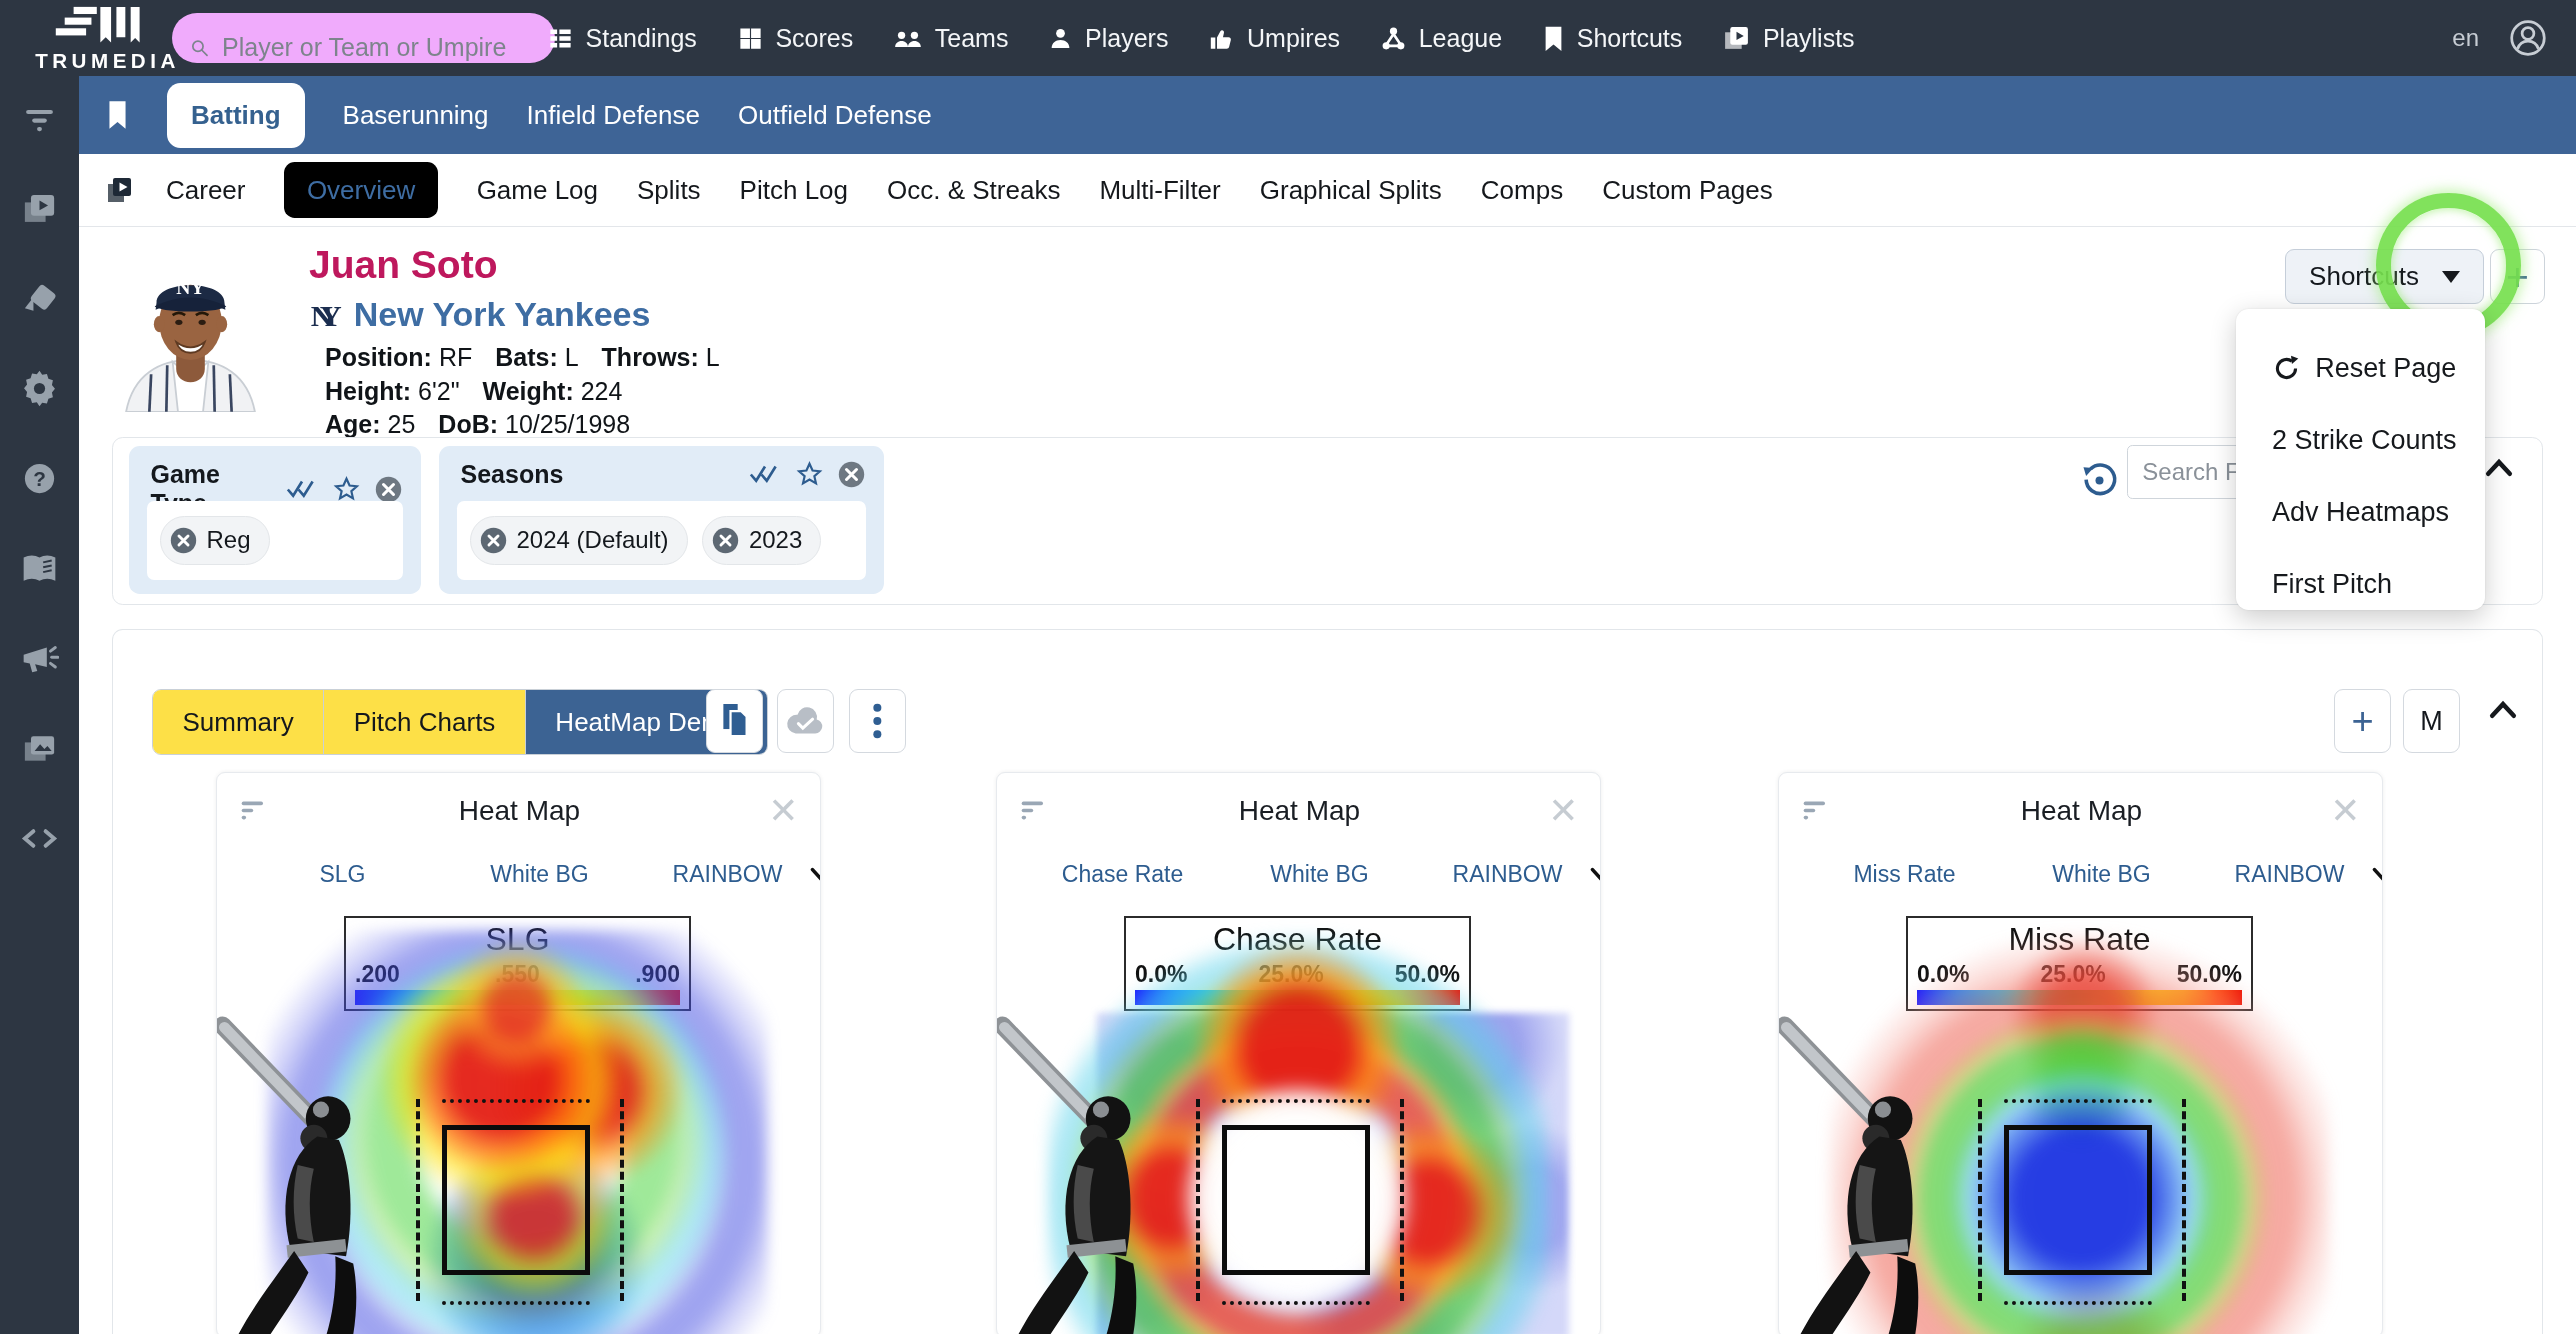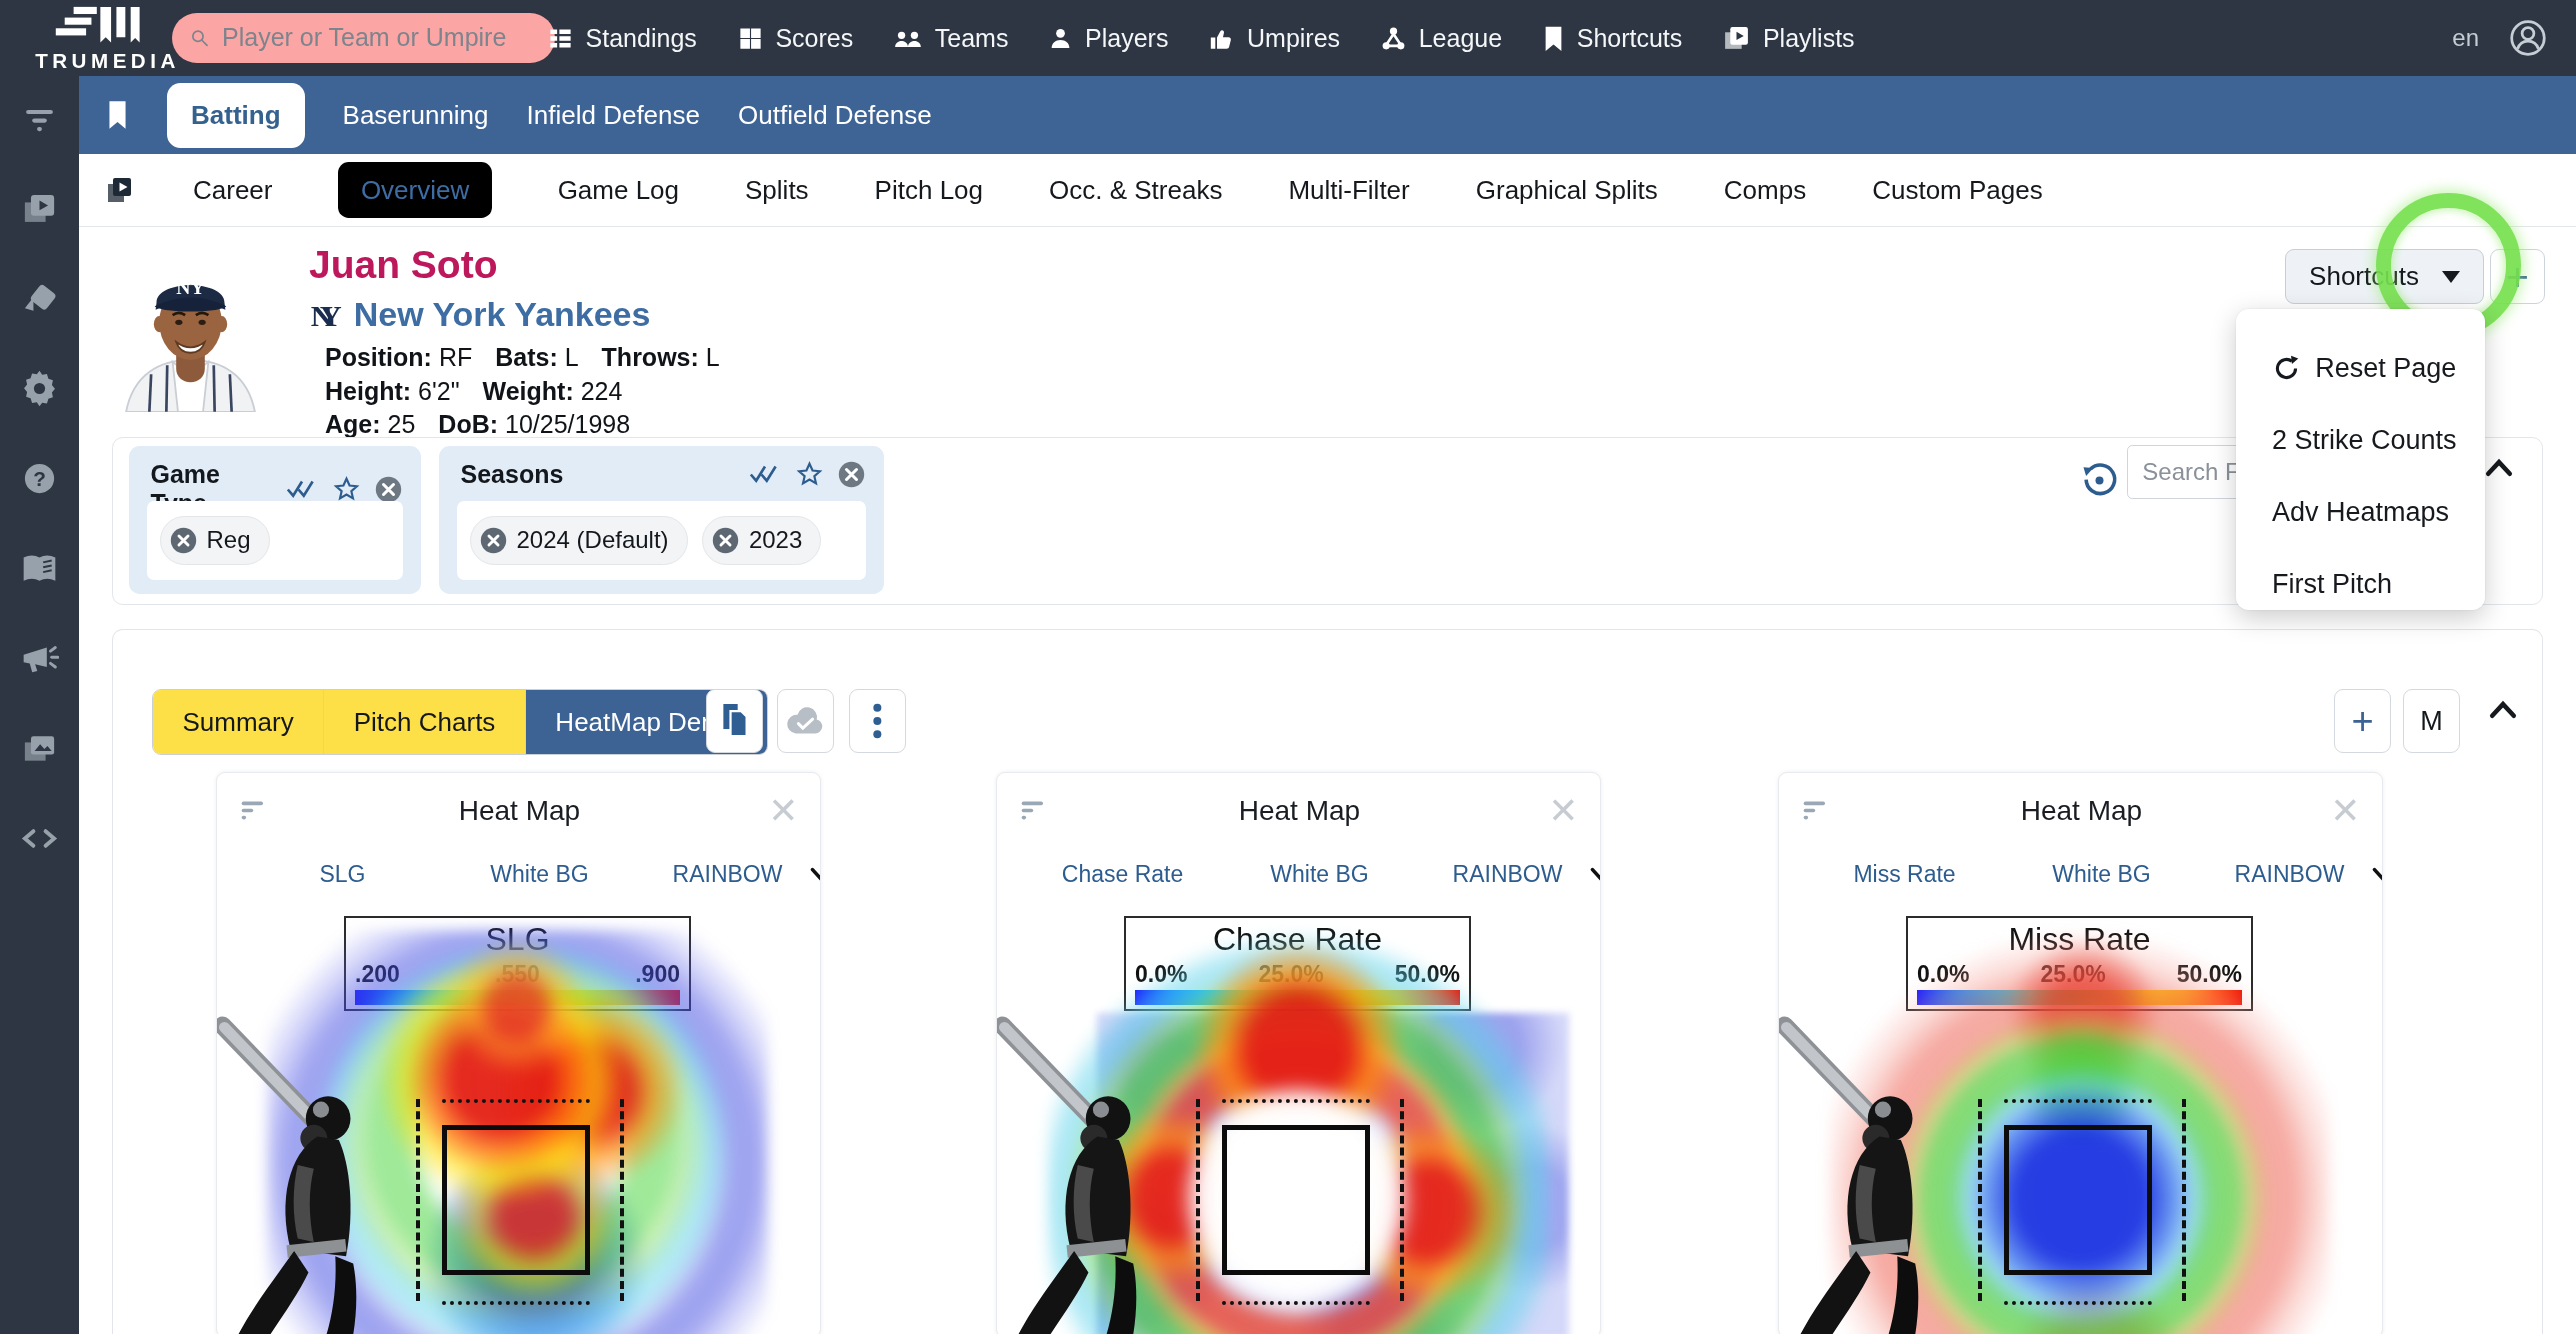--- a/index.html
+++ b/index.html
@@ -4,21 +4,21 @@
 <style>
   html,body{margin:0;padding:0;background:#fff;}
   body{font-family:"Liberation Sans",sans-serif;}
   .screen{position:relative;width:2576px;height:1335px;overflow:hidden;background:#fff;}
   svg{display:block;}
 
   
   .topbar{position:absolute;left:0;top:0;width:2576px;height:76px;background:#2d3642;}
   .logo{position:absolute;left:18px;top:4.5px;width:179px;height:70px;display:flex;flex-direction:column;align-items:center;}
   .logo-text{color:#fff;font-size:20.6px;font-weight:700;letter-spacing:4.5px;margin-top:1.8px;}
-  .search{position:absolute;left:172px;top:12.5px;width:356px;height:50px;background:#fca5a5;border-radius:25px;display:flex;align-items:center;padding:0 9px 0 18px;gap:10.7px;}
+  .search{position:absolute;left:172px;top:12.5px;width:356px;height:50px;background:#f0abfc;border-radius:25px;display:flex;align-items:flex-end;padding:0 9px 0 18px;gap:10.7px;}
   .search input{flex:1;border:none;outline:none;background:transparent;font-family:inherit;font-size:25px;color:#555;}
   .search input::placeholder{color:#7d848c;}
   .nav{position:absolute;left:547px;top:0;height:76px;display:flex;align-items:center;gap:40px;}
   .nav-item{display:flex;align-items:center;gap:11.6px;color:#f4f6f8;font-size:25px;cursor:pointer;}
   .top-right{position:absolute;right:29px;top:0;height:76px;display:flex;align-items:center;gap:30px;}
   .lang{color:#c7cdd4;font-size:24px;}
 
   
   .sidebar{position:absolute;left:0;top:76px;width:79px;height:1258px;background:#2d3642;display:flex;flex-direction:column;align-items:center;padding-top:23px;gap:51px;box-sizing:border-box;}
   .sb-icon{width:39px;height:39px;cursor:pointer;}
@@ -27,21 +27,21 @@
   .bluebar{position:absolute;left:79px;top:76px;width:2497px;height:78px;background:#3e6496;display:flex;align-items:center;}
   .bb-bookmark{margin-left:27px;}
   .bb-tabs{display:flex;align-items:center;margin-left:38px;gap:38px;color:#fff;font-size:26px;}
   .bb-tab{cursor:pointer;}
   .bb-tab.active{background:#fff;color:#35618f;font-weight:700;padding:17px 24px;border-radius:13.4px;}
 
   
   .tabrow{position:absolute;left:79px;top:154px;width:2497px;height:72px;background:#fff;border-bottom:1.8px solid #e3e6ea;display:flex;align-items:center;}
   .tr-icon{margin-left:25px;}
   .tr-items{display:flex;align-items:center;margin-left:30px;gap:39px;font-size:26px;color:#15181c;}
-  .tr-item{cursor:pointer;margin-left:27px;}
+  .tr-item{cursor:pointer;}
   .tr-item.active{background:#000000;color:#3e6da3;padding:12.5px 22.4px;border-radius:10.7px;}
 
   
   .headshot{position:absolute;left:110px;top:247px;width:161px;height:165px;}
   .p-name{position:absolute;left:309px;top:243px;font-size:39px;font-weight:700;color:#be185d;}
   .p-team{position:absolute;left:309px;top:295px;display:flex;align-items:center;gap:10.7px;font-size:34px;font-weight:700;color:#3e6da3;}
   .p-line{position:absolute;left:325px;font-size:25px;color:#101418;}
   .p-line b{font-weight:700;}
   .p-line span{margin-right:23px;}
 

